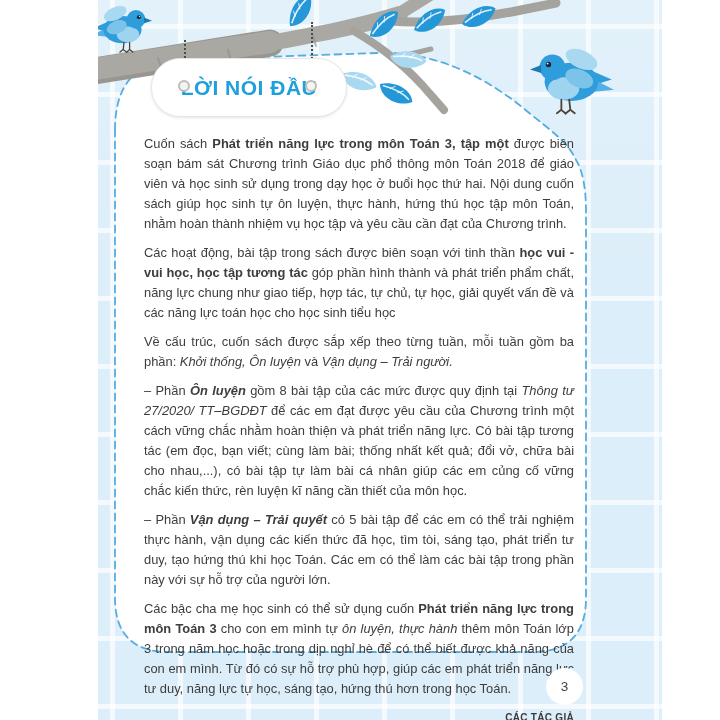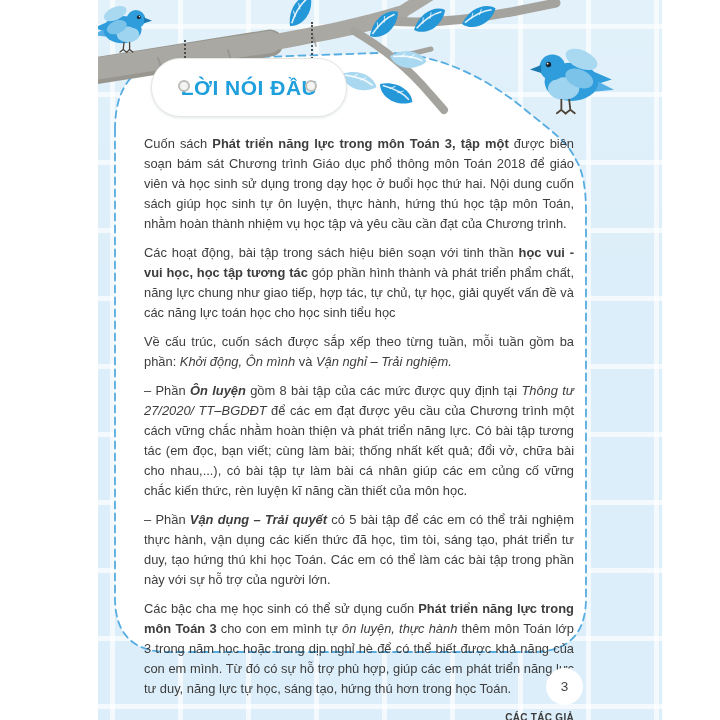--- a/index.html
+++ b/index.html
@@ -131,22 +131,22 @@
   <div class="string right"></div>
   <div class="badge">
     <span class="badge-title">LỜI NÓI ĐẦU</span>
   </div>
   <div class="eyelet left"></div>
   <div class="eyelet right"></div>
 
   <div class="body-text">
     <div id="paras">
         <p><span>Cuốn sách </span><span class="b">Phát triển năng lực trong môn Toán 3, tập một</span><span> được biên soạn bám sát Chương trình Giáo dục phổ thông môn Toán 2018 để giáo viên và học sinh sử dụng trong dạy học ở buổi học thứ hai. Nội dung cuốn sách giúp học sinh tự ôn luyện, thực hành, hứng thú học tập môn Toán, nhằm hoàn thành nhiệm vụ học tập và yêu cầu cần đạt của Chương trình.</span></p>
-        <p><span>Các hoạt động, bài tập trong sách hiệu biên soạn với tinh thần </span><span class="b">học vui - vui học, học tập tương tác</span><span> góp phần hình thành và phát triển phẩm chất, năng lực chung như giao tiếp, hợp tác, tự chủ, tự học, giải quyết vấn đề và các năng lực toán học cho học sinh tiểu học</span></p>
-        <p><span>Về cấu trúc, cuốn sách được sắp xếp theo từng tuần, mỗi tuần gồm ba phần: </span><span class="i">Khởi động, Ôn mình</span><span> và </span><span class="i">Vận nghỉ – Trải nghiệm.</span></p>
+        <p><span>Các hoạt động, bài tập trong sách được biên soạn với tinh thần </span><span class="b">học vui - vui học, học tập tương tác</span><span> góp phần hình thành và phát triển phẩm chất, năng lực chung như giao tiếp, hợp tác, tự chủ, tự học, giải quyết vấn đề và các năng lực toán học cho học sinh tiểu học</span></p>
+        <p><span>Về cấu trúc, cuốn sách được sắp xếp theo từng tuần, mỗi tuần gồm ba phần: </span><span class="i">Khởi thống, Ôn luyện</span><span> và </span><span class="i">Vận dụng – Trải người.</span></p>
         <p><span>– Phần </span><span class="b i">Ôn luyện</span><span> gồm 8 bài tập của các mức được quy định tại </span><span class="i">Thông tư 27/2020/ TT–BGDĐT</span><span> để các em đạt được yêu cầu của Chương trình một cách vững chắc nhằm hoàn thiện và phát triển năng lực. Có bài tập tương tác (em đọc, bạn viết; cùng làm bài; thống nhất kết quả; đổi vở, chữa bài cho nhau,...), có bài tập tự làm bài cá nhân giúp các em củng cố vững chắc kiến thức, rèn luyện kĩ năng cần thiết của môn học.</span></p>
         <p><span>– Phần </span><span class="b i">Vận dụng – Trải quyết</span><span> có 5 bài tập để các em có thể trải nghiệm thực hành, vận dụng các kiến thức đã học, tìm tòi, sáng tạo, phát triển tư duy, tạo hứng thú khi học Toán. Các em có thể làm các bài tập trong phần này với sự hỗ trợ của người lớn.</span></p>
         <p><span>Các bậc cha mẹ học sinh có thể sử dụng cuốn </span><span class="b">Phát triển năng lực trong môn Toán 3</span><span> cho con em mình tự </span><span class="i">ôn luyện, thực hành</span><span> thêm môn Toán lớp 3 trong năm học hoặc trong dịp nghỉ hè để có thể biết được khả năng của con em mình. Từ đó có sự hỗ trợ phù hợp, giúp các em phát triển năng lực tư duy, năng lực tự học, sáng tạo, hứng thú hơn trong học Toán.</span></p>
       </div>
     <div class="signature">CÁC TÁC GIẢ</div>
   </div>
 
   <div class="page-num">
     <span>3</span>
   </div>

